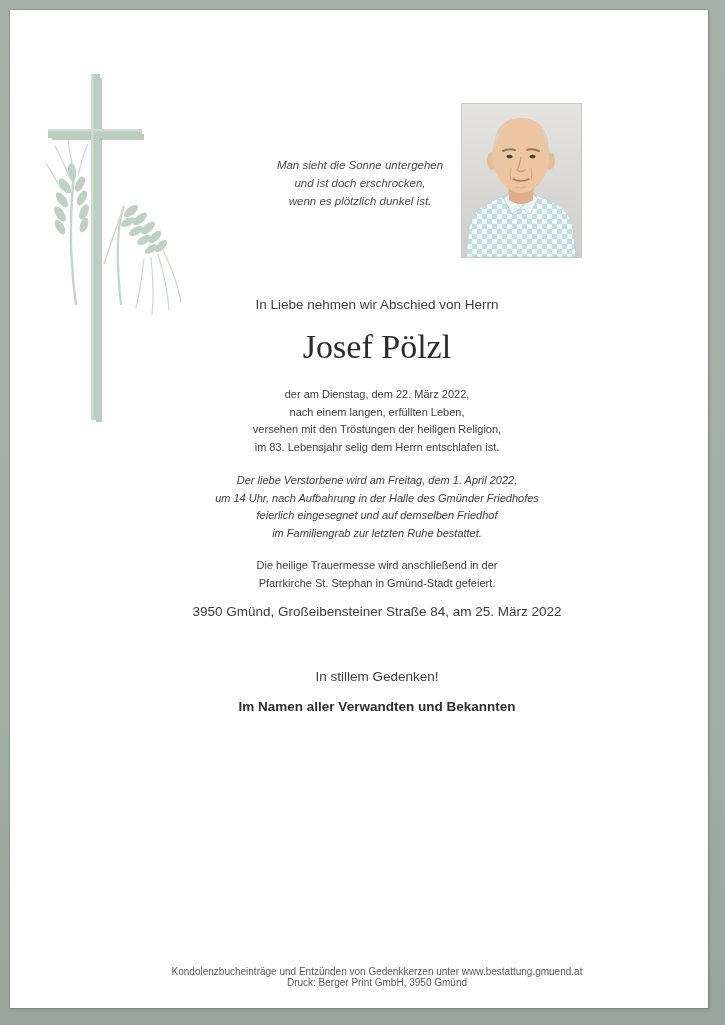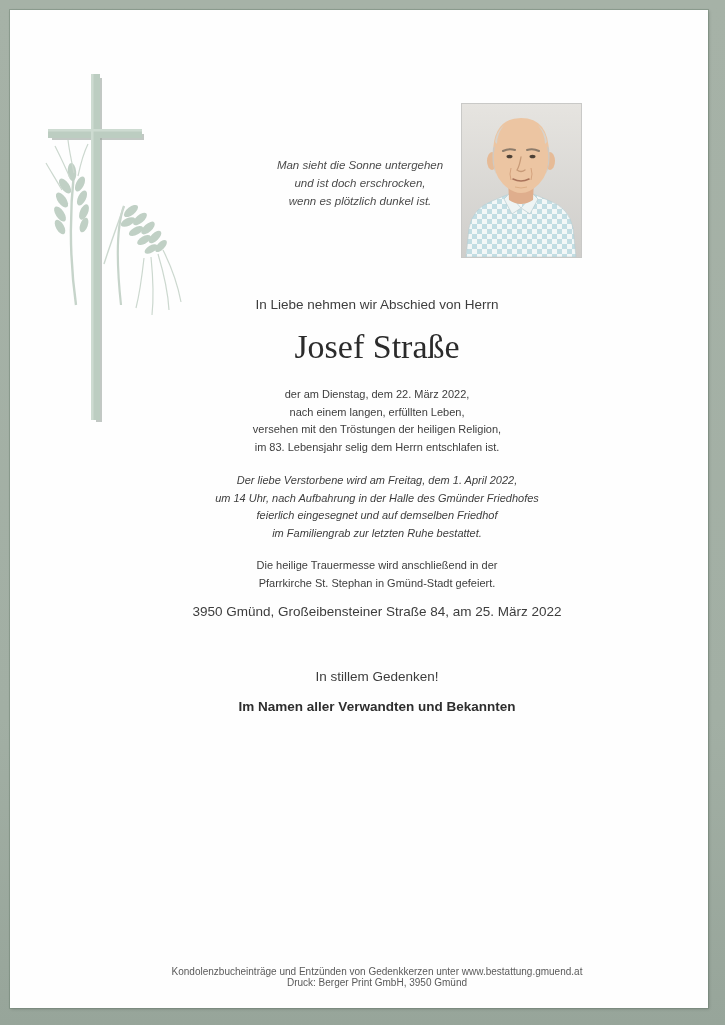--- a/index.html
+++ b/index.html
@@ -153,21 +153,21 @@
       <path d="M69,64 Q71,70 69,76" stroke="#d5a37e" stroke-width="1" fill="none"></path>
 
       <path d="M51,75 Q59,79 67,75" stroke="#a9735a" stroke-width="1.6" fill="none" stroke-linecap="round"></path>
 
       <path d="M53,83 Q59,85 65,83" stroke="#d8a87f" stroke-width="0.8" fill="none"></path>
     </svg>
   </div>
 
   <div class="cblock intro">In Liebe nehmen wir Abschied von Herrn</div>
 
-  <h1 class="cblock name">Josef Straße</h1>
+  <h1 class="cblock name">Josef Pölzl</h1>
 
   <div class="cblock para p1">der am Dienstag, dem 22. März 2022,<br>nach einem langen, erfüllten Leben,<br>versehen mit den Tröstungen der heiligen Religion,<br>im 83. Lebensjahr selig dem Herrn entschlafen ist.</div>
 
   <div class="cblock para p2">Der liebe Verstorbene wird am Freitag, dem 1. April 2022,<br>um 14 Uhr, nach Aufbahrung in der Halle des Gmünder Friedhofes<br>feierlich eingesegnet und auf demselben Friedhof<br>im Familiengrab zur letzten Ruhe bestattet.</div>
 
   <div class="cblock para p3">Die heilige Trauermesse wird anschließend in der<br>Pfarrkirche St. Stephan in Gmünd-Stadt gefeiert.</div>
 
   <div class="cblock address">3950 Gmünd, Großeibensteiner Straße 84, am 25. März 2022</div>
 
   <div class="cblock gedenken">In stillem Gedenken!</div>

